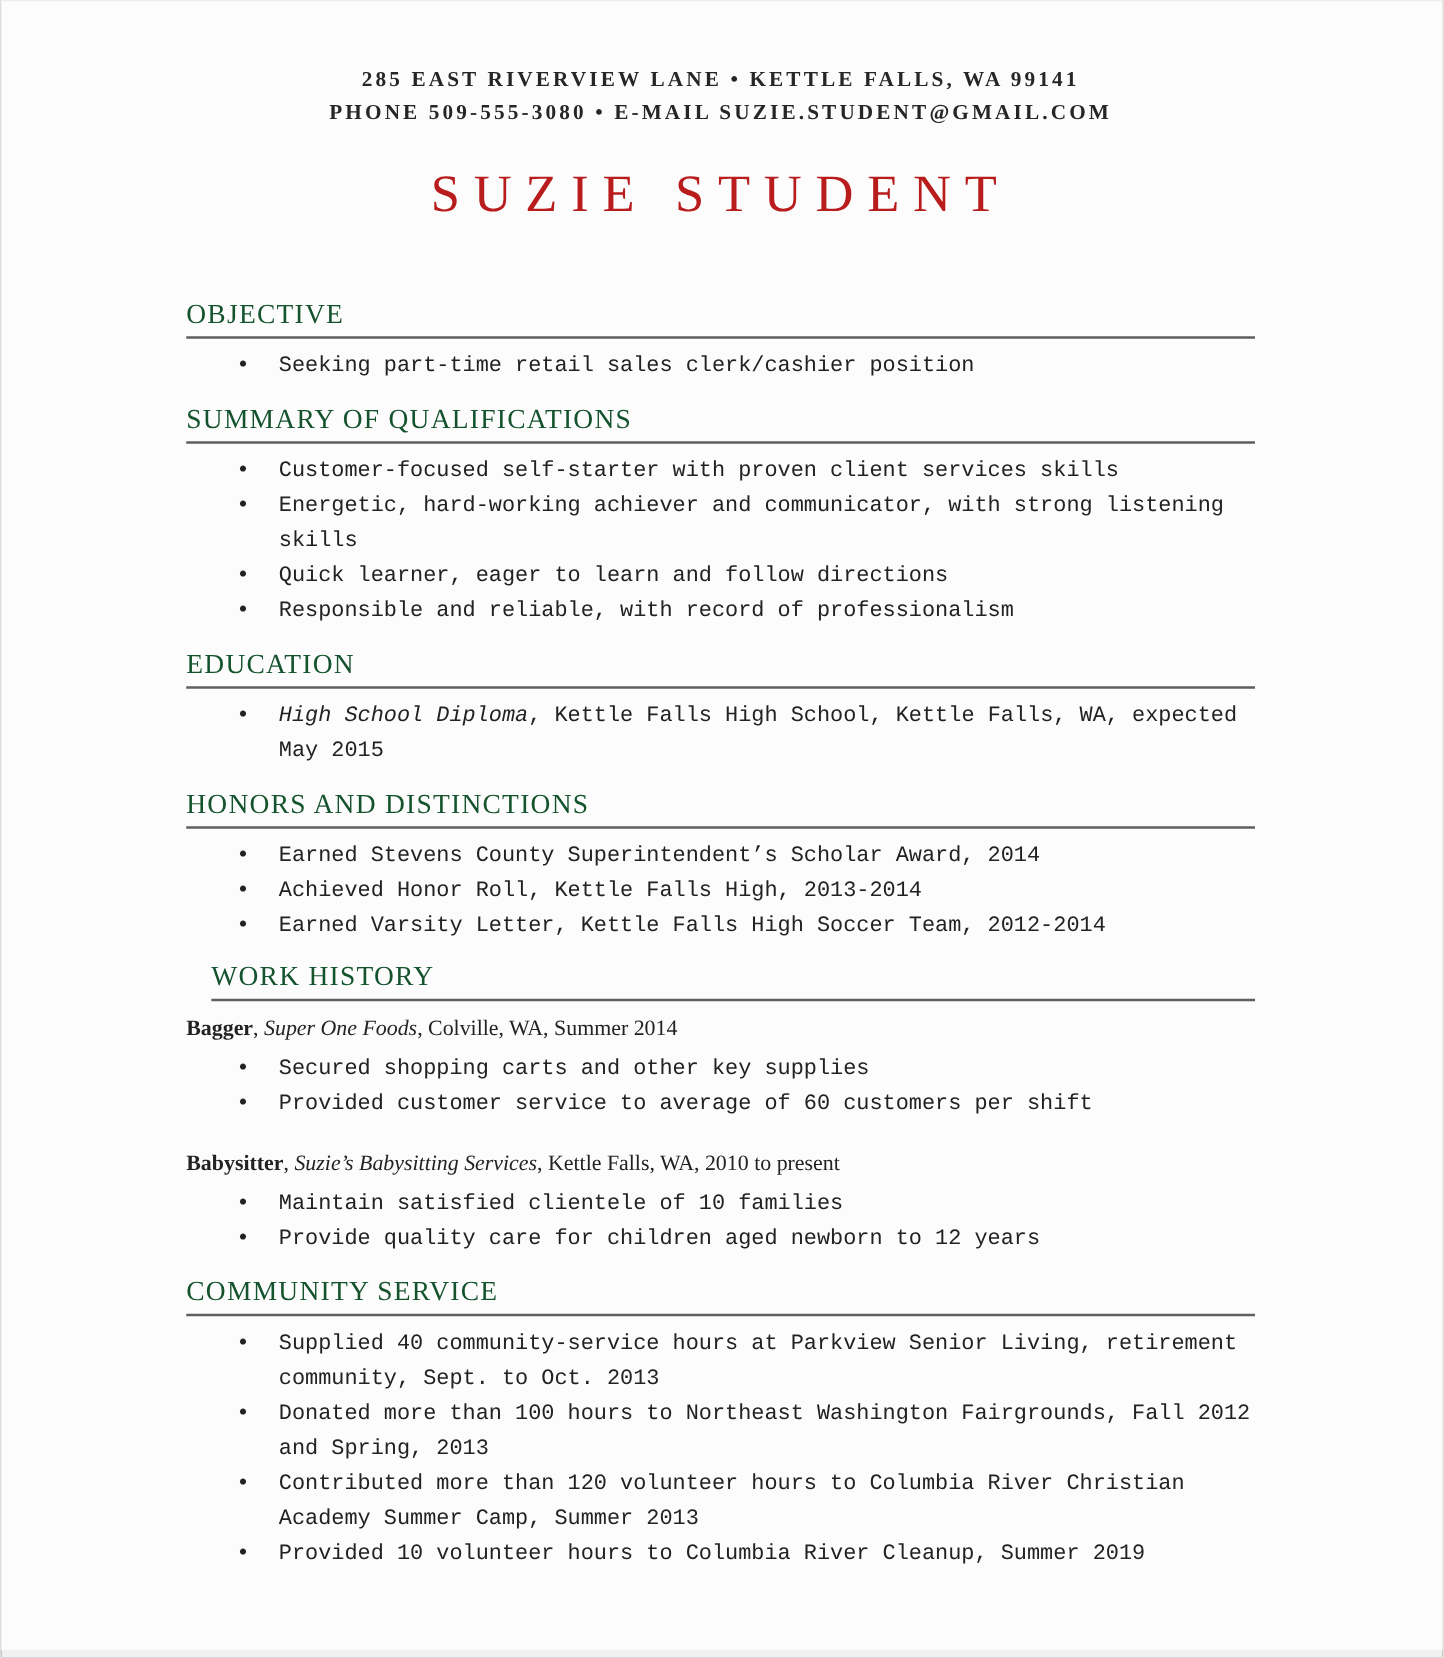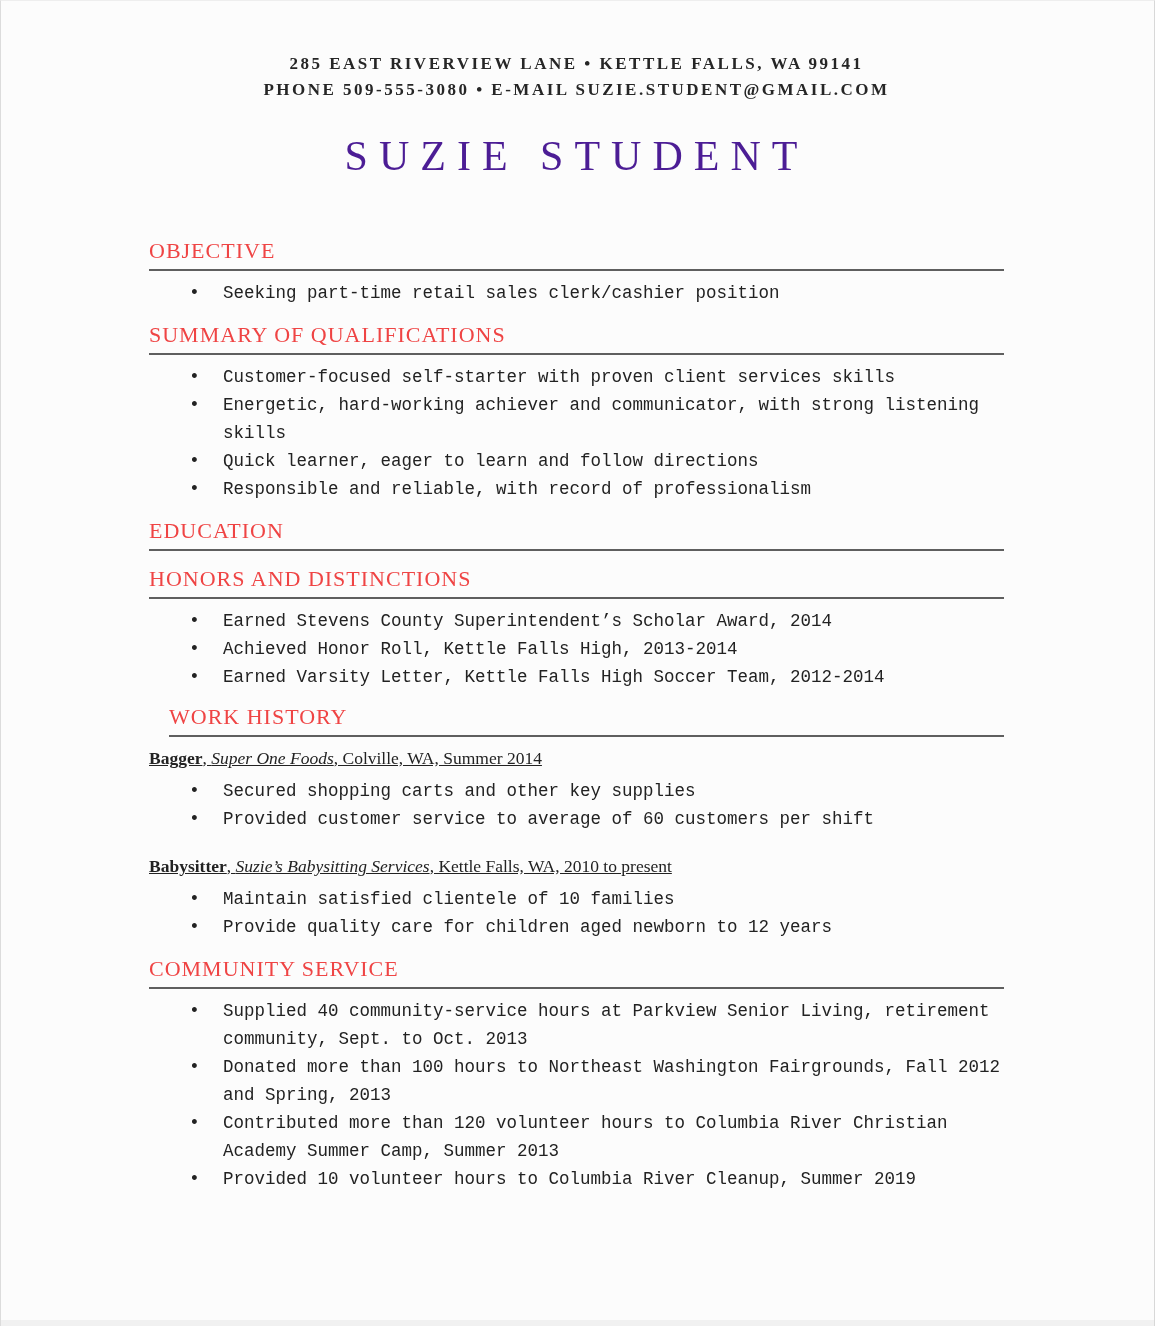--- a/index.html
+++ b/index.html
@@ -37,28 +37,28 @@
     line-height: 26px;
     color: #262626;
     white-space: nowrap;
   }
   .candidate-name {
     font-size: 42px;
     font-weight: normal;
     letter-spacing: 11px;
     line-height: 54px;
     margin: 26px 0 0 0;
-    color: #4c1d95;
+    color: #b91c1c;
   }
   .section-title {
     font-size: 22px;
     font-weight: normal;
     letter-spacing: 1px;
     line-height: 27px;
-    color: #ef4444;
+    color: #14532d;
     margin: 14px 0 0 0;
     padding-bottom: 5px;
     border-bottom: 2px solid #5f5f5f;
   }
   .section-title.first { margin-top: 54px; }
   .mt-work { margin-top: 12px; margin-left: 20px; }
   .bullets {
     list-style: none;
     margin: 8px 0 0 0;
     padding: 0;
@@ -74,21 +74,20 @@
     content: "\2022";
     position: absolute;
     left: 40px;
     top: 0;
     font-size: 18px;
   }
   .job-line {
     margin: 8px 0 0 0;
     font-size: 17.5px;
     line-height: 26px;
-    text-decoration: underline;
   }
   .job-line.second { margin-top: 20px; }
   .job-line strong { font-weight: bold; }
   .bullets.tight { margin-top: 6px; }
 </style>
 </head>
 <body>
 
 <div class="page">
   <div class="content">
@@ -111,20 +110,23 @@
       <ul class="bullets">
         <li>Customer-focused self-starter with proven client services skills</li>
         <li>Energetic, hard-working achiever and communicator, with strong listening skills</li>
         <li>Quick learner, eager to learn and follow directions</li>
         <li>Responsible and reliable, with record of professionalism</li>
       </ul>
     </section>
 
     <section>
       <h2 class="section-title">EDUCATION</h2>
+      <ul class="bullets">
+        <li><em>High School Diploma</em><span>, Kettle Falls High School, Kettle Falls, WA, expected May 2015</span></li>
+      </ul>
     </section>
 
     <section>
       <h2 class="section-title">HONORS AND DISTINCTIONS</h2>
       <ul class="bullets">
         <li>Earned Stevens County Superintendent’s Scholar Award, 2014</li>
         <li>Achieved Honor Roll, Kettle Falls High, 2013-2014</li>
         <li>Earned Varsity Letter, Kettle Falls High Soccer Team, 2012-2014</li>
       </ul>
     </section>

